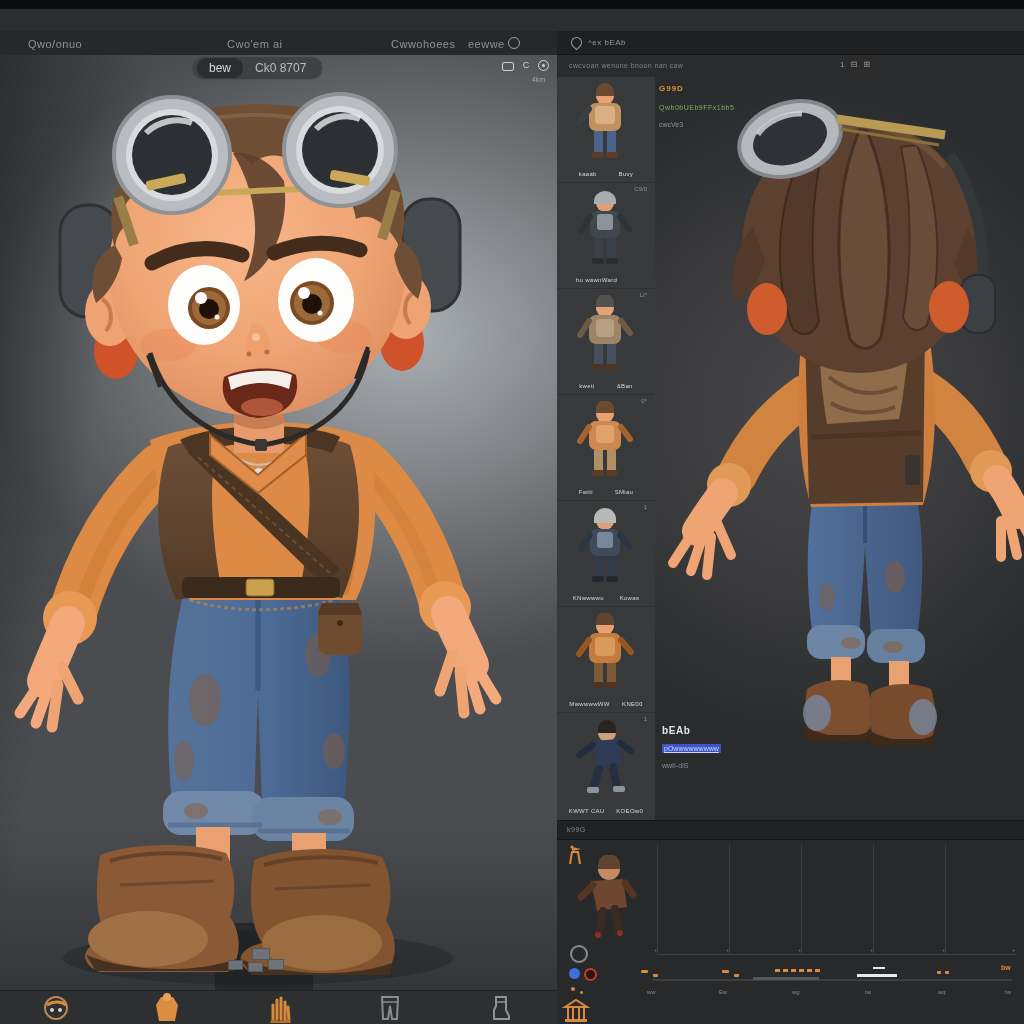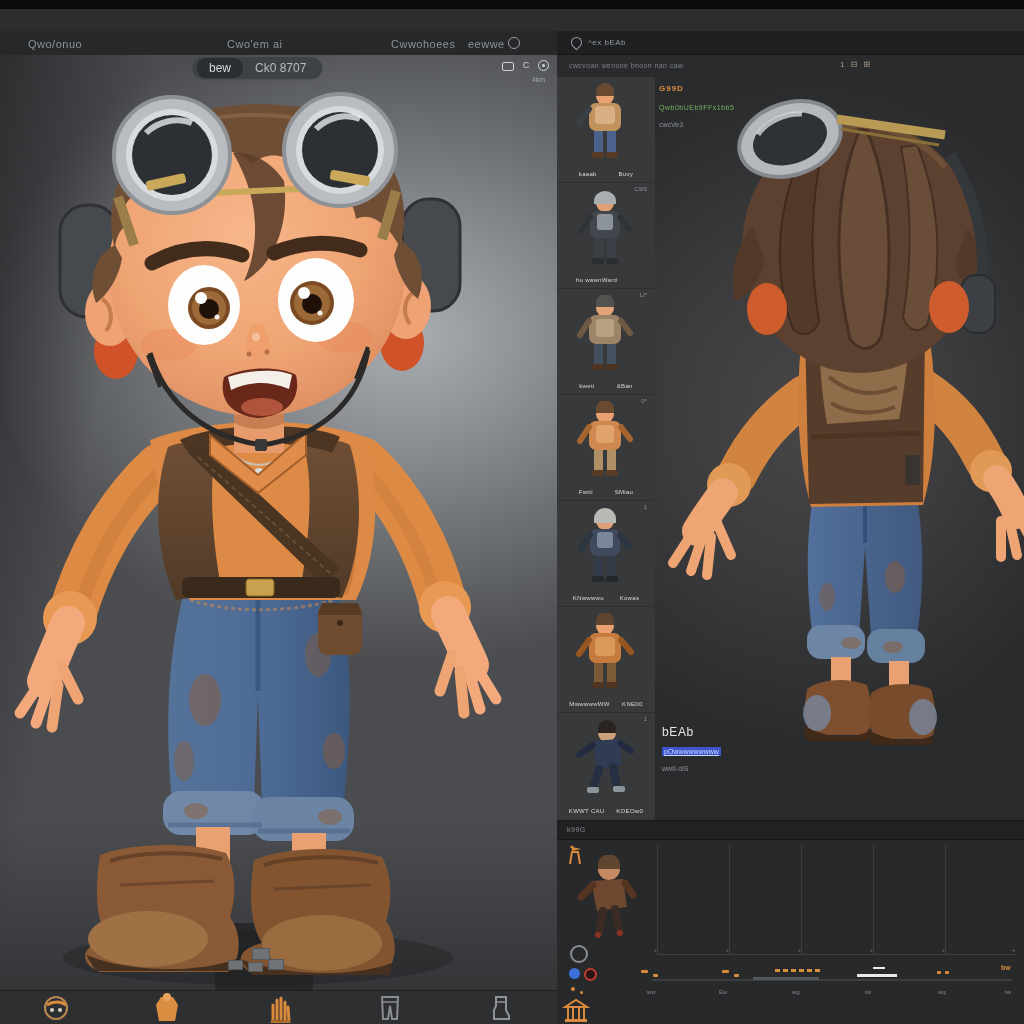--- a/index.html
+++ b/index.html
@@ -57,21 +57,21 @@
   .cell-labels span{font-size:6px;color:#d8dadc;letter-spacing:.3px;}
   .thumb{position:absolute;left:10px;top:6px;}
 
   .view3d{left:655px;top:77px;width:369px;height:743px;overflow:hidden;
     background:radial-gradient(ellipse 300px 330px at 42% 45%, #47474a 0%, #3c3c3e 48%, #313234 78%, #2a2b2d 100%);}
   .info1{left:4px;top:7px;}
   .info1 .t{font-size:8px;font-weight:bold;color:#de9040;letter-spacing:1px;}
   .info1 .g{margin-top:11px;font-size:7px;color:#74b55c;letter-spacing:.5px;}
   .info1 .s{margin-top:10px;font-size:7px;color:#8c9094;}
   .info2{left:7px;top:648px;}
-  .info2 .t{font-size:12px;font-weight:normal;color:#e3e5e7;letter-spacing:.6px;}
+  .info2 .t{font-size:10px;font-weight:bold;color:#e3e5e7;letter-spacing:.6px;}
   .info2 .l{margin-top:8px;font-size:7px;color:#cdd6ff;background:#3c55c9;padding:1px 2px;
             text-decoration:underline;display:inline-block;}
   .info2 .s{margin-top:7px;font-size:7px;color:#8c9094;}
 
   
   .bottom-panel{left:557px;top:820px;width:467px;height:204px;background:#28292b;border-top:1px solid #17181a;}
   .bp-header{left:0;top:0;width:467px;height:18px;background:#202122;border-bottom:1px solid #141516;}
   .bp-title{left:10px;top:5px;font-size:7px;color:#85898d;letter-spacing:.5px;}
   .bp-grid{left:100px;top:23px;width:360px;height:110px;border-bottom:1px solid #3d3f41;display:flex;}
   .bp-col{flex:1;border-left:1px solid #3a3c3e;}

